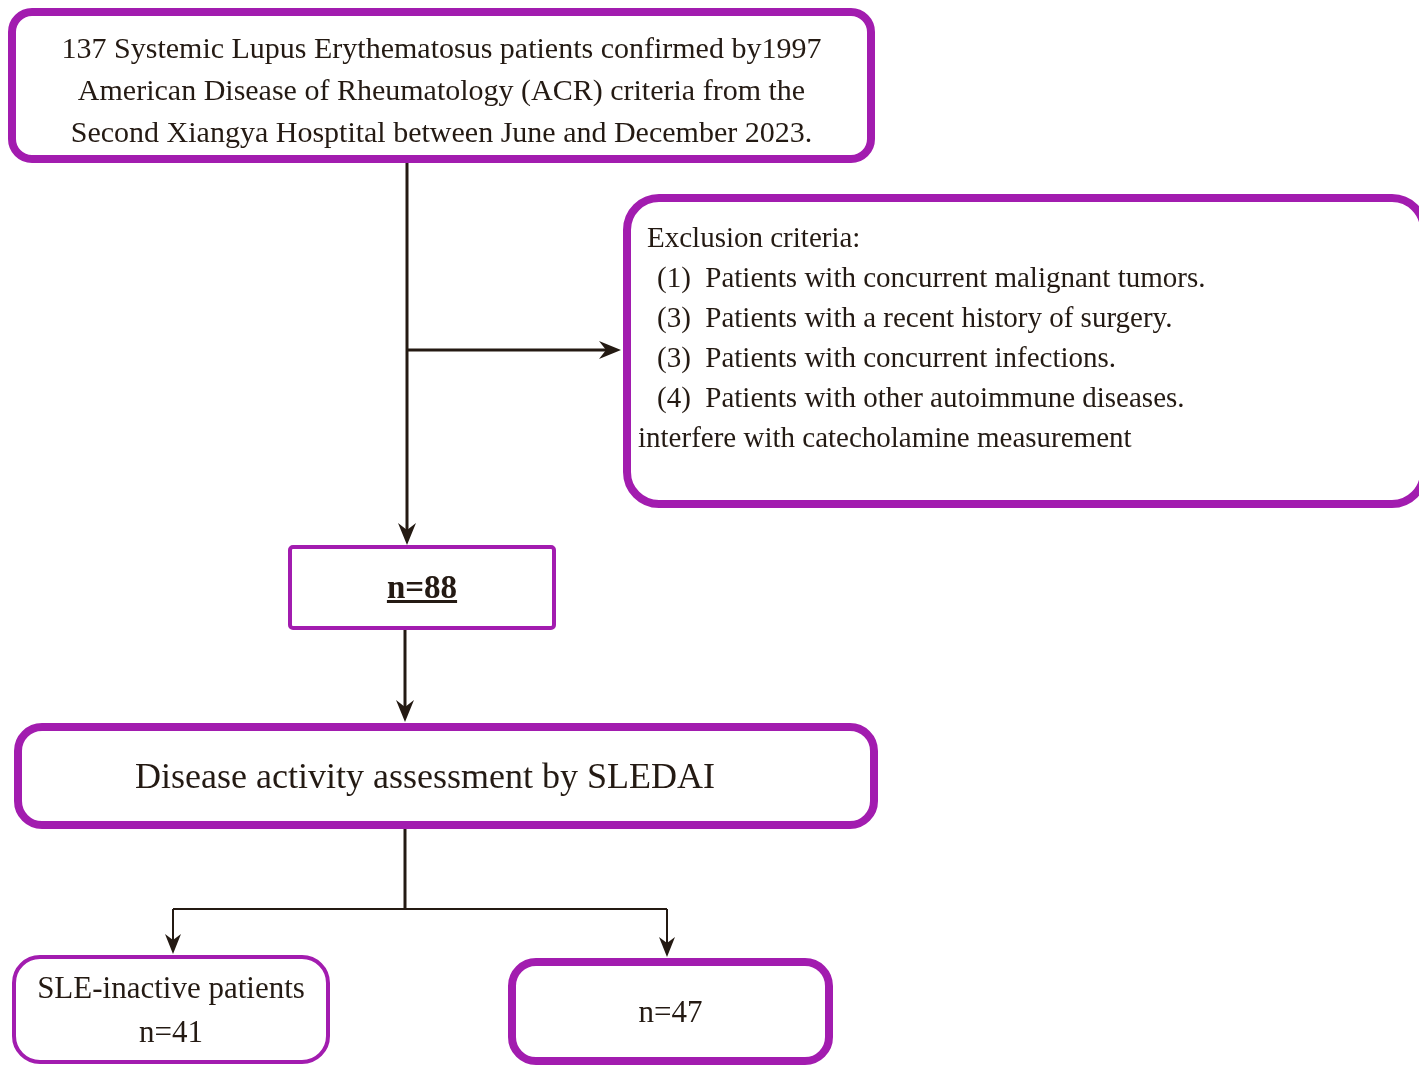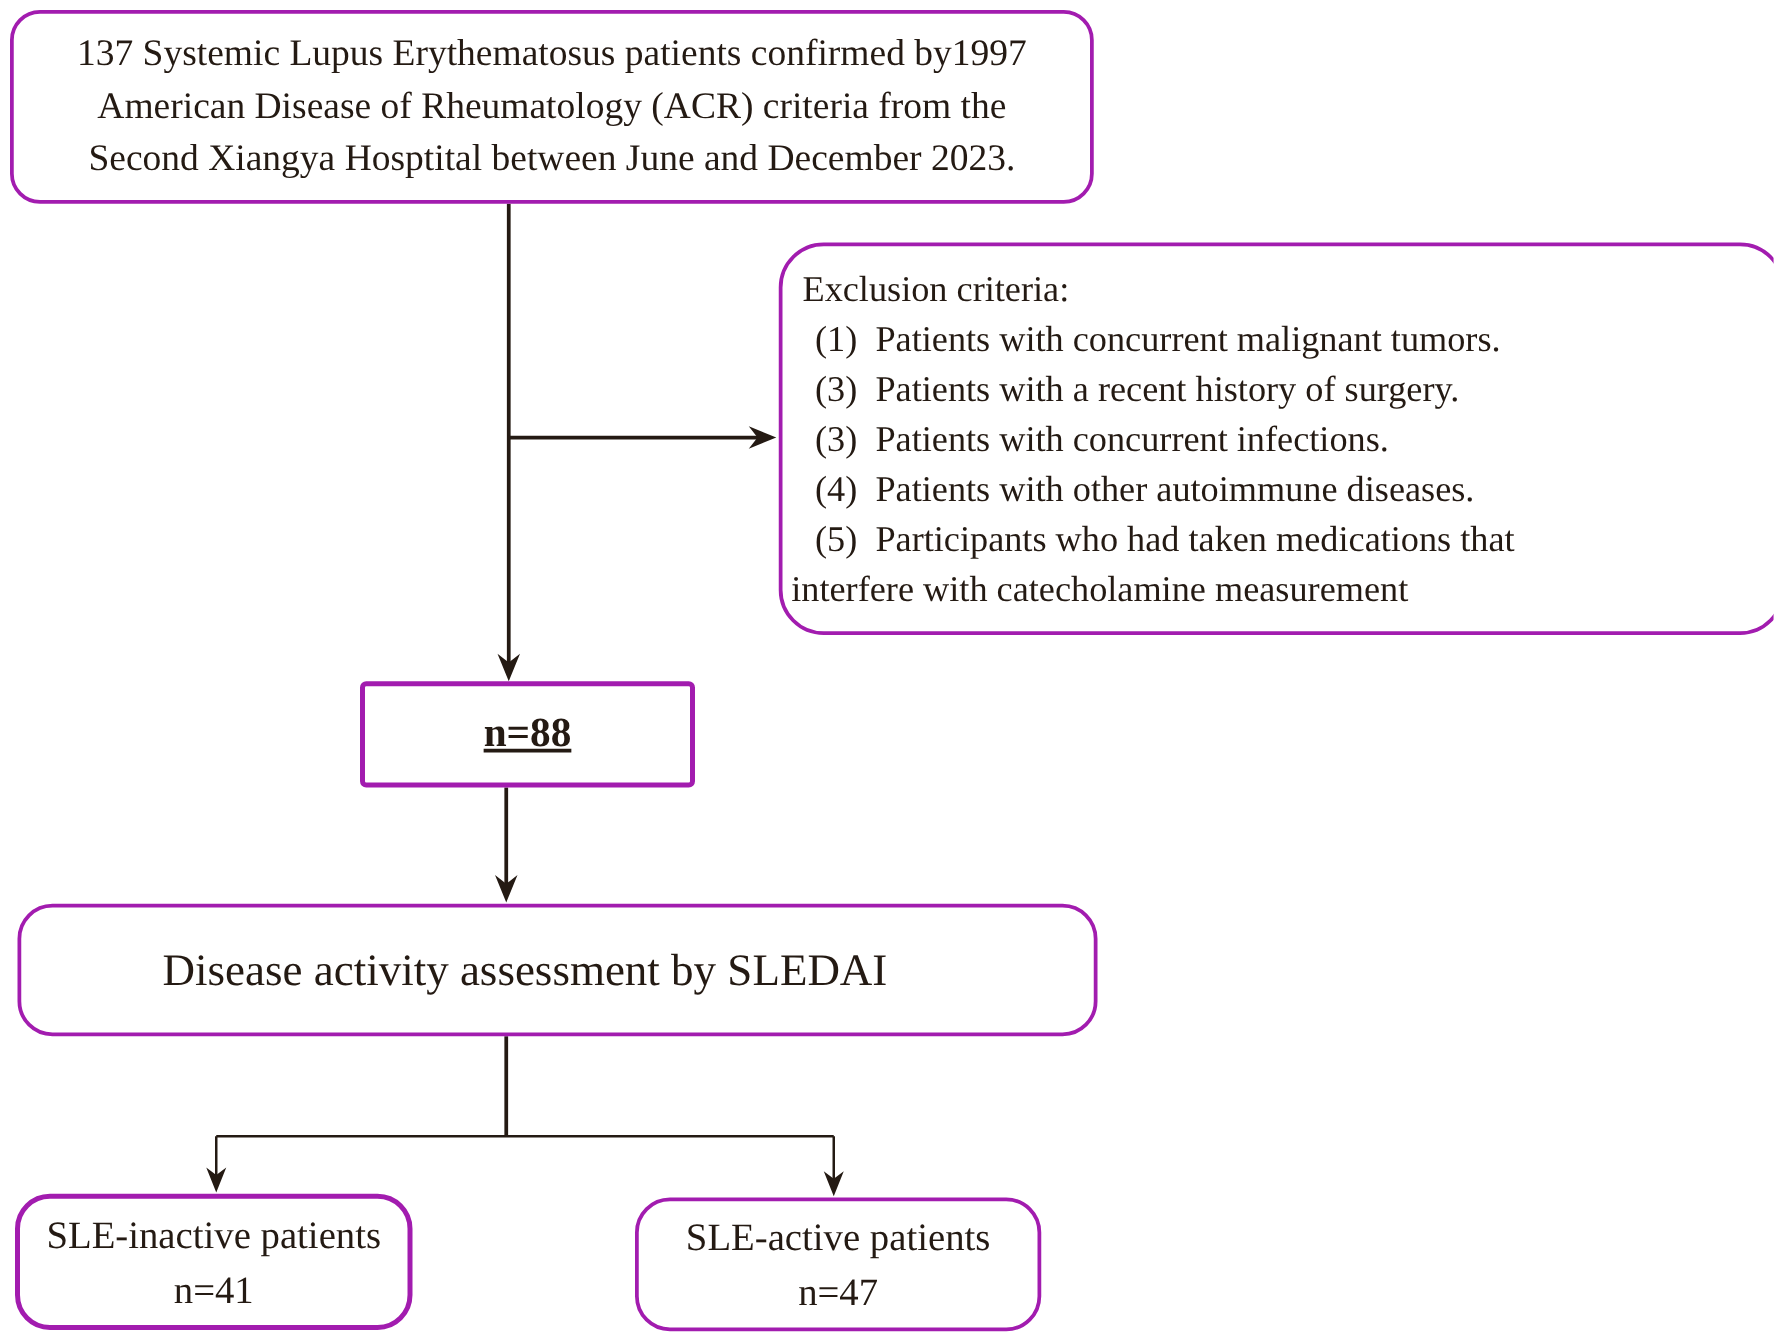--- a/index.html
+++ b/index.html
@@ -18,21 +18,21 @@
   }
   svg.connectors {
     position: absolute;
     left: 0; top: 0;
     width: 1419px;
     height: 1070px;
   }
   .box {
     position: absolute;
     box-sizing: border-box;
-    border: 3px solid #a21caf;
+    border: 8px solid #a21caf;
     background: #ffffff;
   }
   
   .box.enrollment {
     left: 8px; top: 8px;
     width: 867px; height: 155px;
     border-radius: 24px;
     text-align: center;
     padding-top: 11px;
   }
@@ -138,35 +138,33 @@
     <div class="line">American Disease of Rheumatology (ACR) criteria from the</div>
     <div class="line">Second Xiangya Hosptital between June and December 2023.</div>
   </div>
 
   <div class="box exclusion">
     <div class="line heading">Exclusion criteria:</div>
     <div class="line item">(1)  Patients with concurrent malignant tumors.</div>
     <div class="line item">(3)  Patients with a recent history of surgery.</div>
     <div class="line item">(3)  Patients with concurrent infections.</div>
     <div class="line item">(4)  Patients with other autoimmune diseases.</div>
-    <div class="line item">(5)  Participants who had taken medications that</div>
     <div class="line cont">interfere with catecholamine measurement</div>
   </div>
 
   <div class="box cohort">
     <span class="label">n=88</span>
   </div>
 
   <div class="box assessment">
     <span class="label">Disease activity assessment by SLEDAI</span>
   </div>
 
   <div class="box outcome inactive">
     <div class="line">SLE-inactive patients</div>
     <div class="line">n=41</div>
   </div>
 
   <div class="box outcome active">
-    <div class="line">SLE-active patients</div>
     <div class="line">n=47</div>
   </div>
 
 </div>
 
 </body></html>

